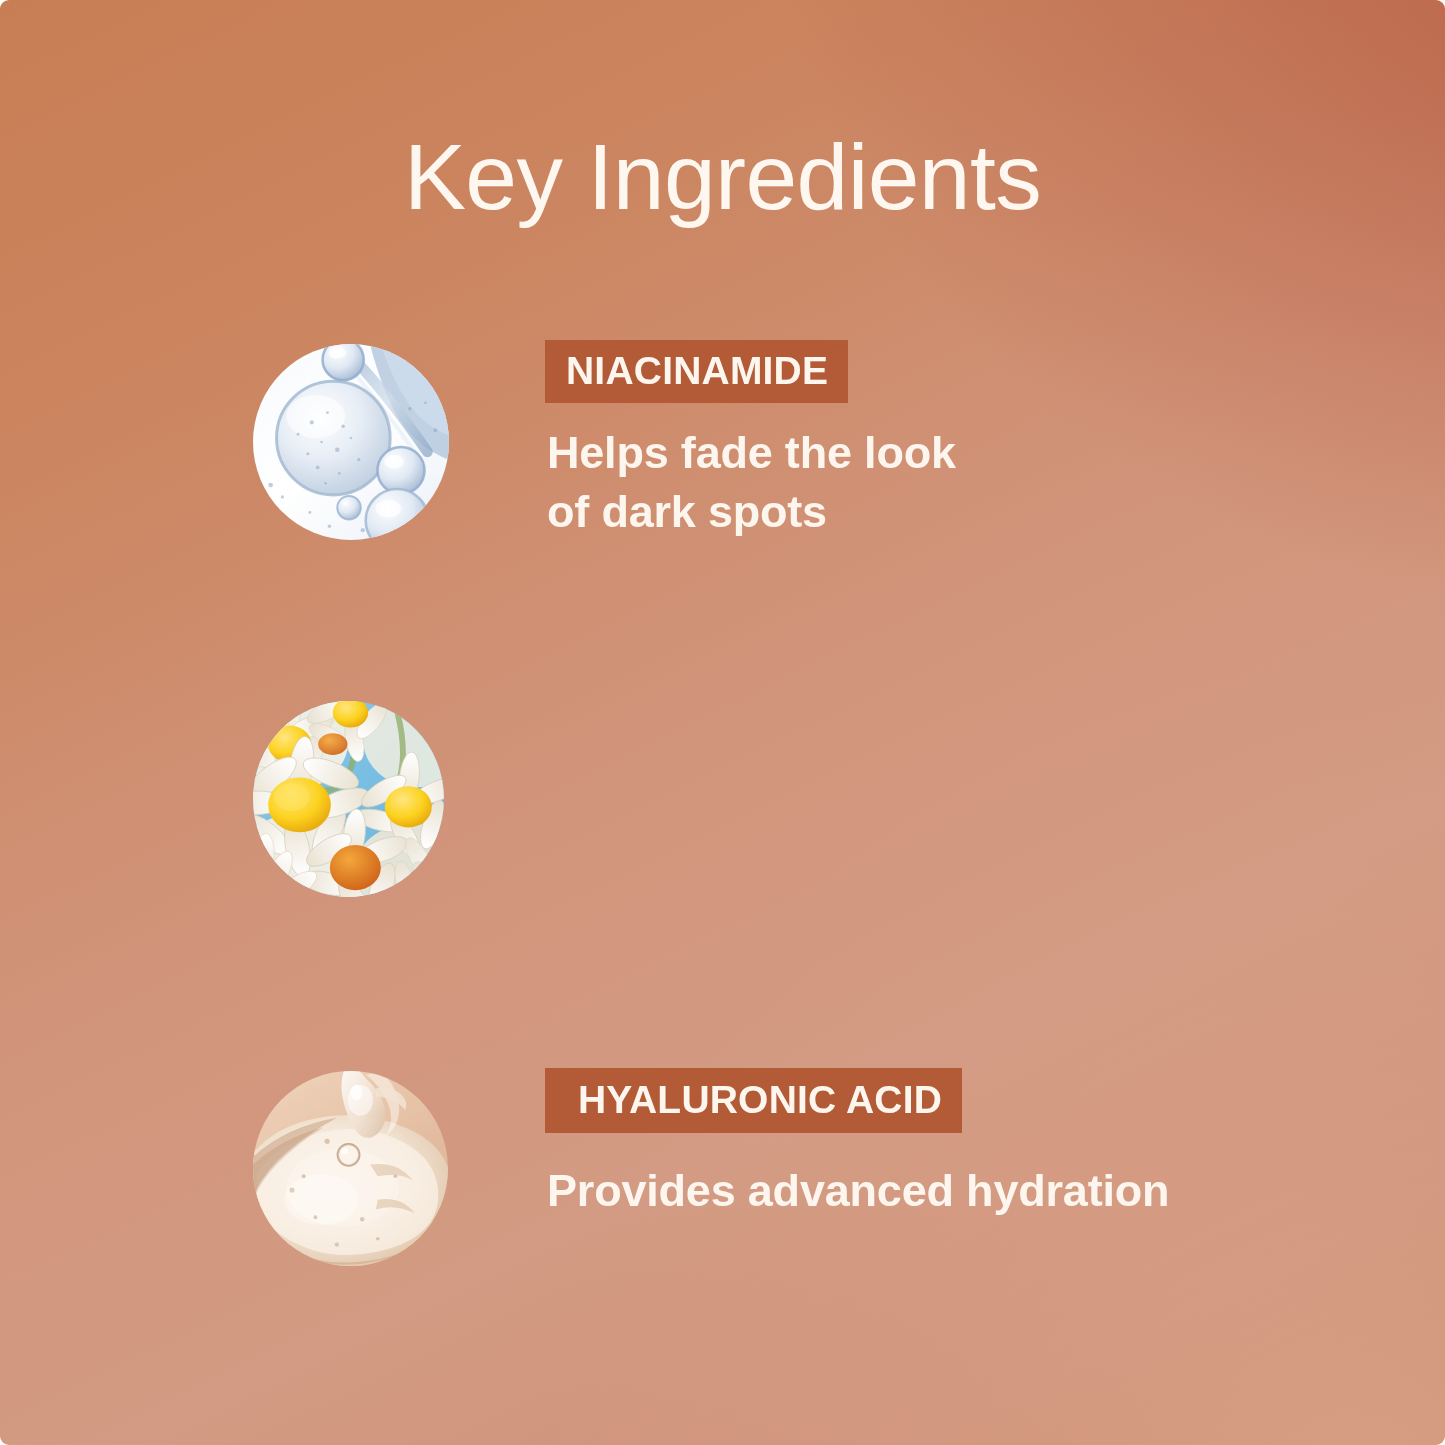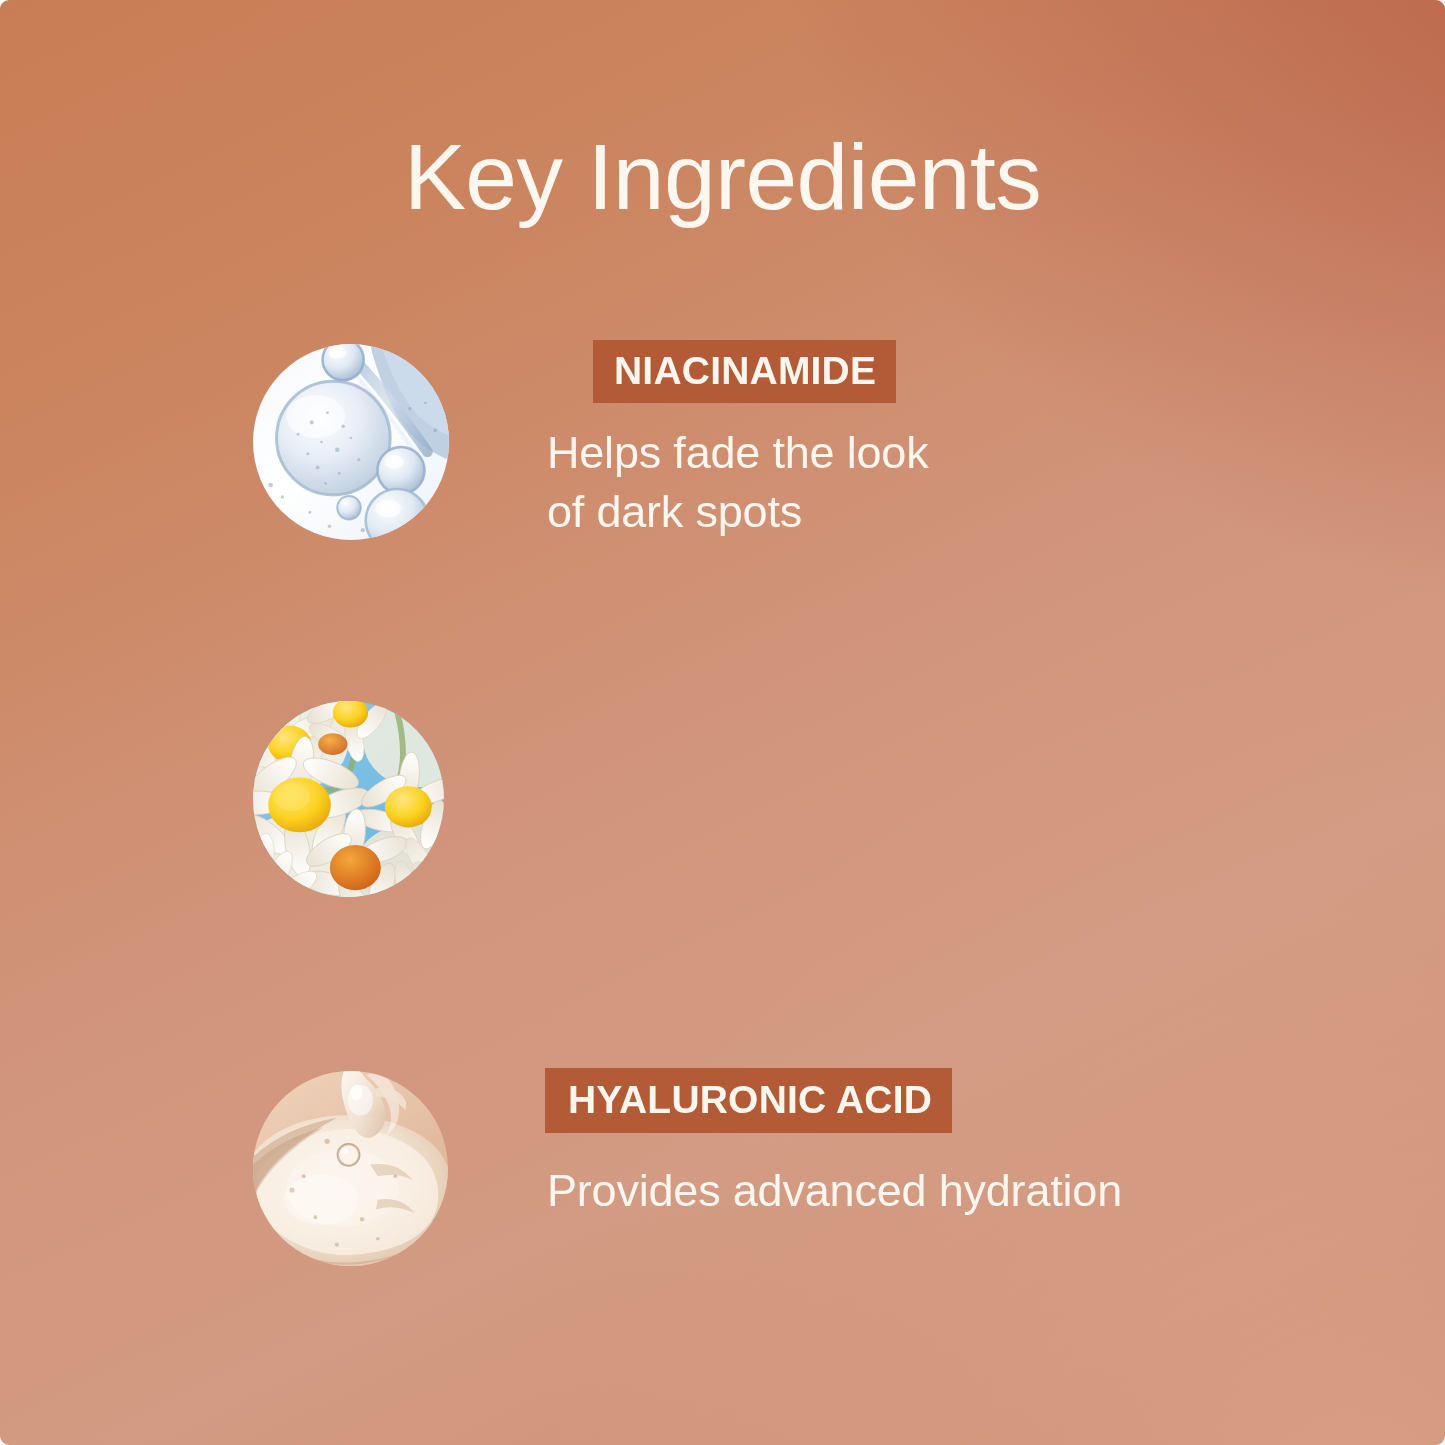--- a/index.html
+++ b/index.html
@@ -77,37 +77,36 @@
     background: #b25b36;
     color: #fdf6ee;
     font-weight: bold;
     letter-spacing: 0.2px;
     white-space: nowrap;
   }
   .row-1 .label-band {
     font-size: 39px;
     padding: 11px 20px 13px 21px;
     line-height: 1;
-    margin-left: 48px;
   }
   .row-2 .label-band {
     font-size: 39px;
     padding: 12px 19px 14px 21px;
     line-height: 1;
   }
   .row-3 .label-band {
     font-size: 39px;
-    padding: 12px 20px 14px 23px;
+    padding: 12px 20px 14px 33px;
     line-height: 1;
   }
 
   .desc {
     color: #fdf6ee;
     font-size: 45px;
-    font-weight: 400;
+    font-weight: 700;
     line-height: 1.3;
     letter-spacing: -0.2px;
     white-space: pre-line;
   }
   .row-1 .desc { margin: 21px 0 0 2px; }
   .row-2 .desc { margin: 24px 0 0 2px; }
   .row-3 .desc { margin: 29px 0 0 2px; }
 </style>
 </head>
 <body>

